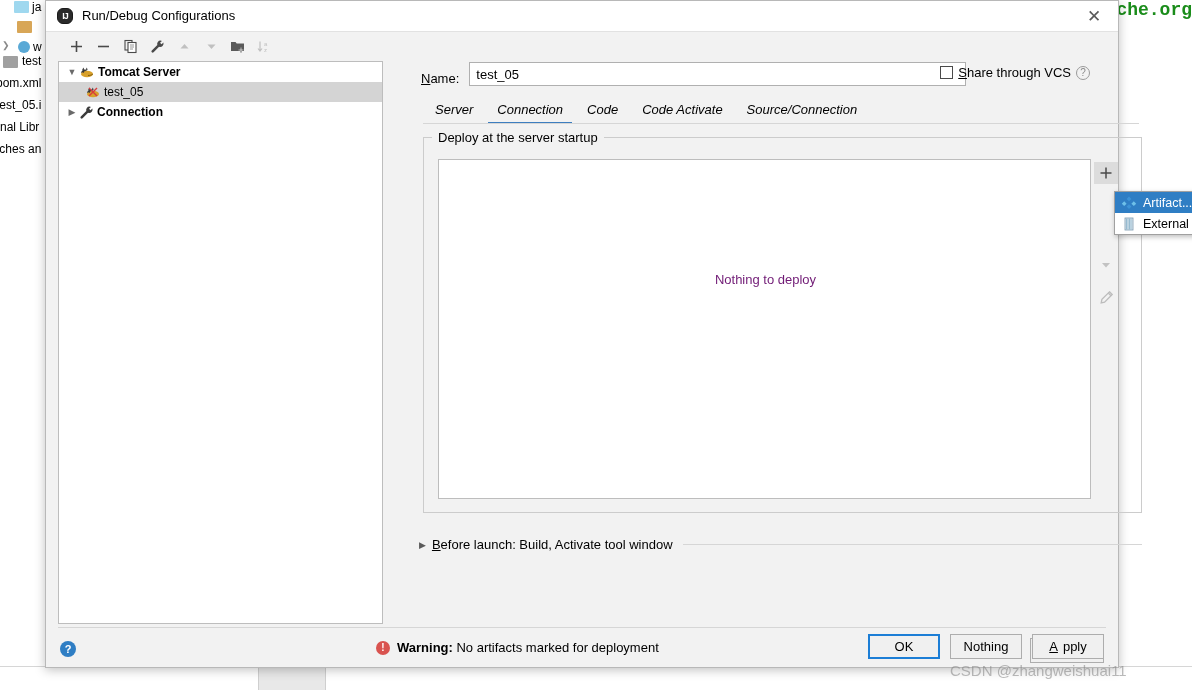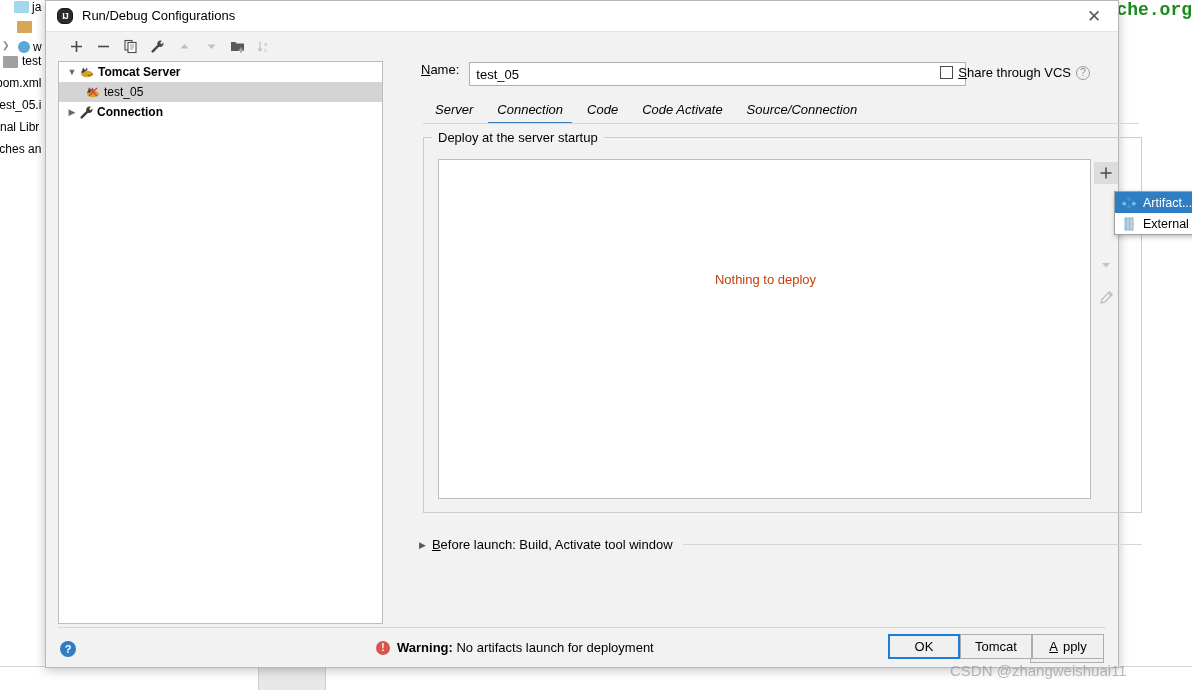--- a/index.html
+++ b/index.html
@@ -146,21 +146,21 @@
 
   
   .right-panel {
     position: absolute;
     left: 337px; top: 0;
     right: 0; bottom: 0;
   }
 
   .name-row {
     position: absolute; left: 38px; top: 30px;
-    display: flex; align-items: flex-start;
+    display: flex; align-items: flex-end;
   }
   .name-label { font-size: 13px; color: #000; margin-right: 10px; }
   .name-label u { text-decoration: underline; }
   .name-input {
     width: 497px; height: 24px;
     border: 1px solid #b0b0b0;
     background: #ffffff;
     font-family: "Liberation Sans", sans-serif;
     font-size: 13px;
     padding: 0 6px;
@@ -227,21 +227,21 @@
     position: absolute;
     left: 55px; top: 127px;
     width: 653px; height: 340px;
     background: #ffffff;
     border: 1px solid #bdbdbd;
   }
   .deploy-empty {
     position: absolute;
     left: 0; top: 112px; width: 653px;
     text-align: center;
-    color: #c2410c;
+    color: #701a75;
     font-size: 13px;
   }
   .side-toolbar {
     position: absolute;
     left: 710px; top: 127px;
     width: 26px; height: 340px;
     display: flex; flex-direction: column; align-items: center;
     gap: 10px;
     padding-top: 3px;
   }
@@ -332,21 +332,21 @@
   }
   .fix-ico {
     width: 13px; height: 13px; border-radius: 50%;
     background: #d9534f; color: #fff;
     font-size: 9px; font-weight: bold;
     text-align: center; line-height: 12px;
   }
   .btn-bar {
     position: absolute;
     right: 14px; bottom: 10px;
-    display: flex; 
+    display: flex; gap: 10px;
   }
   .btn-ok { width: 72px; }
   .btn-cancel { width: 72px; }
   .btn-apply { width: 72px; }
 
   .help-btn {
     position: absolute;
     left: 14px; bottom: 12px;
     width: 16px; height: 16px;
     border-radius: 50%;
@@ -580,32 +580,32 @@
           <span class="bl-line"></span>
         </div>
       </div>
 
       <div class="warn-sep"></div>
 
       <div class="warning-row">
         <span class="warn-ico">!</span>
         <span class="warn-text">
           <b>Warning:</b>
-          <span>No artifacts launch for deployment</span>
+          <span>No artifacts marked for deployment</span>
         </span>
       </div>
 
       <button class="btn fix-btn">
         <span class="fix-ico">!</span>
         <span>Fix</span>
       </button>
 
       <div class="btn-bar">
         <button class="btn default btn-ok">OK</button>
-        <button class="btn btn-cancel">Tomcat</button>
+        <button class="btn btn-cancel">Nothing</button>
         <button class="btn btn-apply"><u>A</u>pply</button>
       </div>
 
       <div class="help-btn">?</div>
 
     </div>
   </div>
 
   <div class="watermark">CSDN @zhangweishuai11</div>
 

